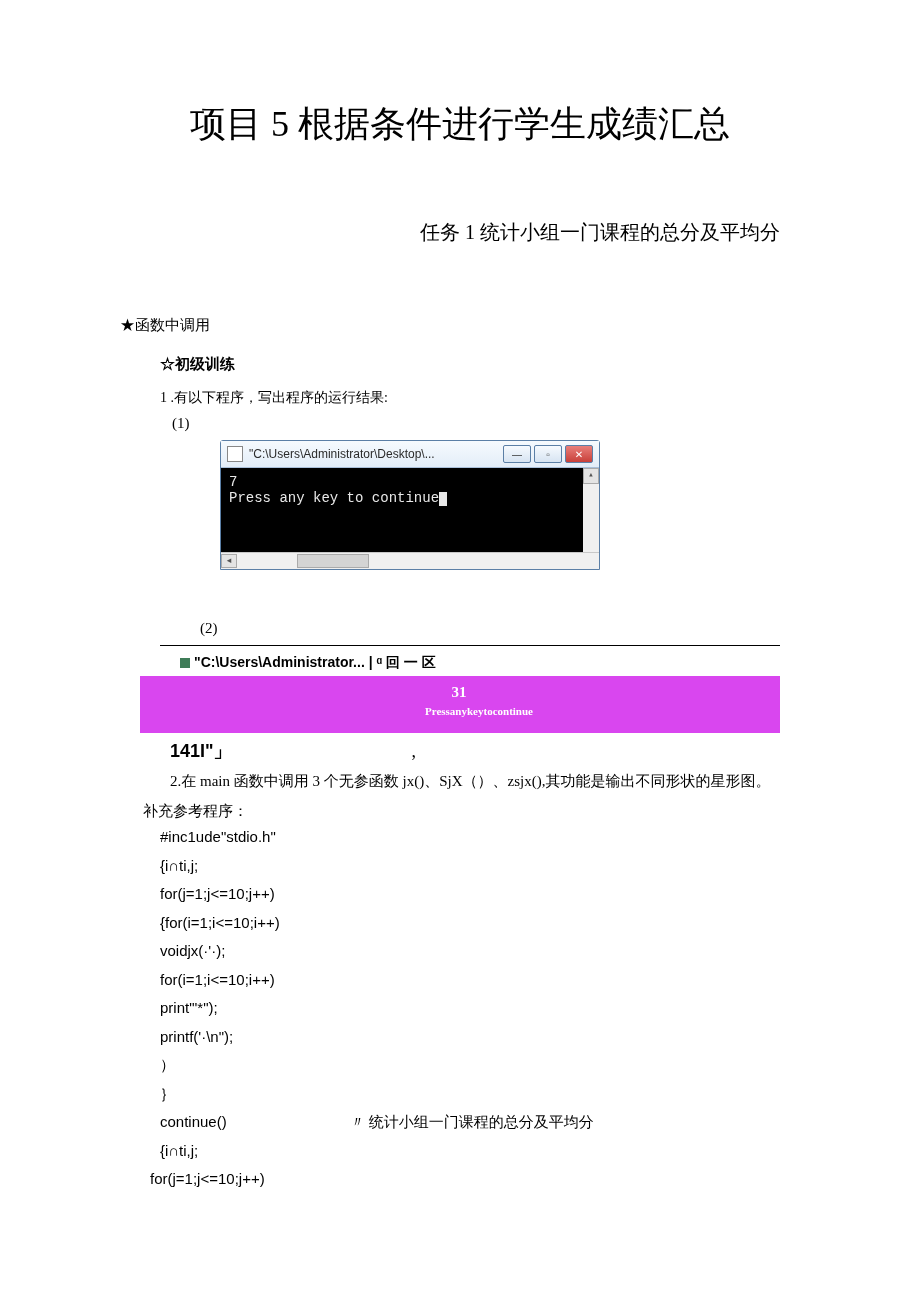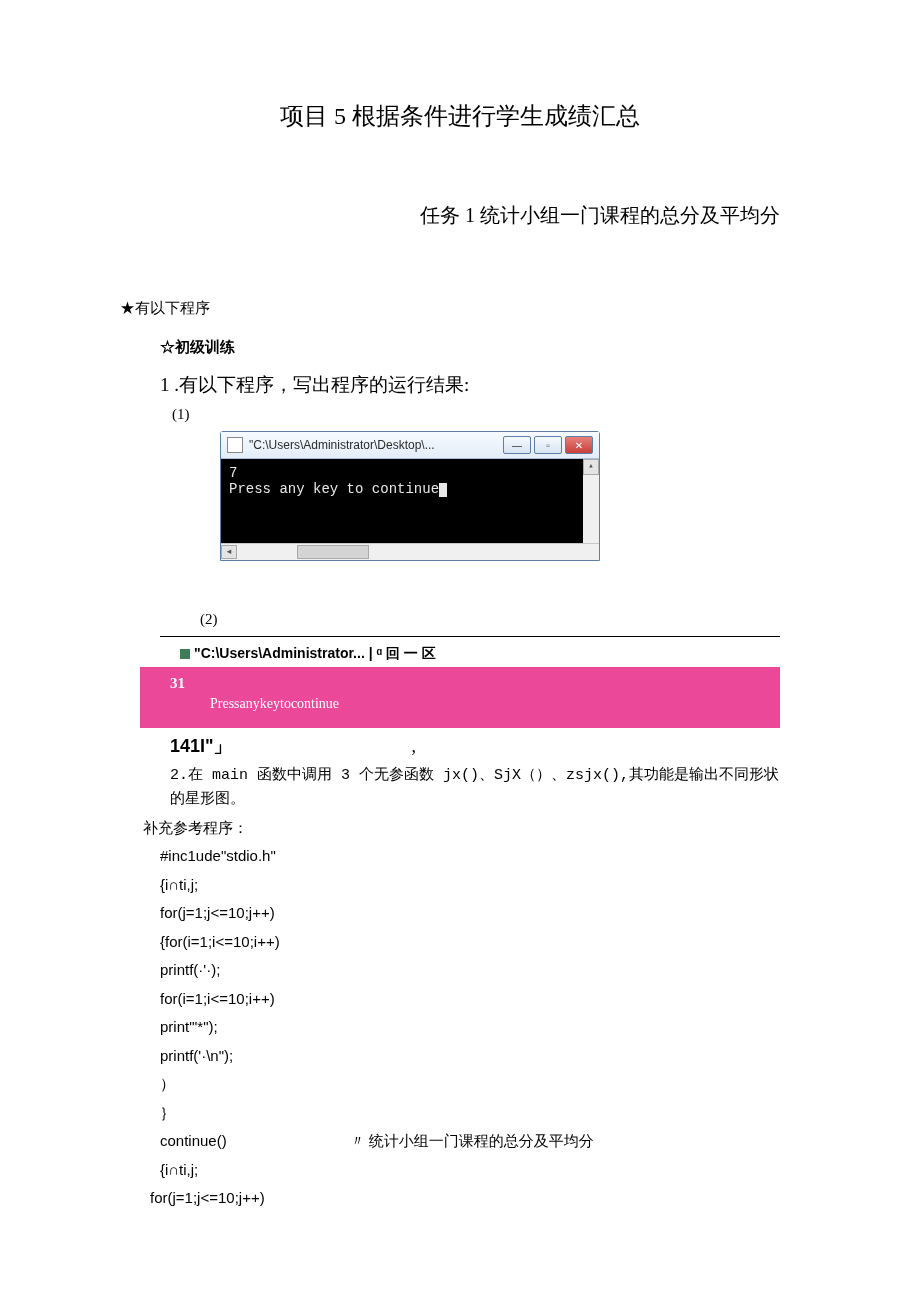--- a/index.html
+++ b/index.html
@@ -7,21 +7,21 @@
     padding: 0;
     background: #ffffff;
     font-family: "SimSun", "宋体", serif;
     color: #000000;
     width: 920px;
   }
   .page {
     padding: 100px 140px 40px 140px;
   }
   .title {
-    font-size: 24px;
+    font-size: 36px;
     text-align: center;
     font-family: "SimSun", serif;
     margin-bottom: 70px;
   }
   .subtitle {
     font-size: 20px;
     text-align: right;
     margin-bottom: 70px;
   }
   .section-head {
@@ -29,21 +29,21 @@
     margin: 0 0 20px -20px;
     font-weight: normal;
   }
   .subsection {
     font-size: 15px;
     margin: 0 0 15px 20px;
     font-weight: bold;
     font-family: Liberation Sans, sans-serif;
   }
   .item {
-    font-size: 19px;
+    font-size: 14px;
     margin: 0 0 8px 20px;
   }
   .sub-num {
     font-size: 15px;
     margin: 0 0 8px 32px;
   }
   .window-img {
     margin: 8px 0 20px 80px;
     width: 380px;
   }
@@ -159,52 +159,52 @@
     font-family: Arial, sans-serif;
     font-weight: bold;
   }
   .sq {
     width: 10px; height: 10px;
     background: #3f7c58;
     margin-right: 4px;
     display: inline-block;
   }
   .black-panel {
-    background: #ec4899;
+    background: #d946ef;
     color: #ffffff;
     padding: 8px 32px 16px 30px;
     margin: 4px 0 0 0;
     font-family: "Times New Roman", serif;
+    text-align: center;
   }
   .black-panel .ln1 {
     font-weight: bold;
     font-size: 15px;
     margin-bottom: 4px;
   }
   .black-panel .ln2 {
-    font-weight: normal;
-    font-size: 14px;
+    font-weight: bold;
+    font-size: 11px;
     margin-left: 40px;
   }
   .foot-line {
     font-size: 18px;
     font-weight: bold;
     font-family: Arial, sans-serif;
     margin: 6px 0 0 30px;
   }
   .foot-line .comma {
     font-weight: normal;
     margin-left: 180px;
     font-family: "SimSun", serif;
   }
   .para {
     font-size: 15px;
     margin: 6px 0 0 30px;
     line-height: 1.6;
-    font-family: Liberation Mono, monospace;
   }
   .code {
     font-size: 15px;
     font-family: Arial, "SimSun", sans-serif;
     margin: 0 0 0 20px;
     line-height: 1.9;
   }
   .code .row {
     display: flex;
   }
@@ -220,21 +220,21 @@
 </style>
 </head>
 <body>
 
 <div class="page">
 
   <div class="title">项目 5 根据条件进行学生成绩汇总</div>
 
   <div class="subtitle">任务 1 统计小组一门课程的总分及平均分</div>
 
-  <div class="section-head">★有以下程序</div>
+  <div class="section-head">★函数中调用</div>
 
   <div class="subsection">☆初级训练</div>
 
   <div class="item">1 .有以下程序，写出程序的运行结果:</div>
   <div class="sub-num">(1)</div>
 
   <div class="window-img">
     <div class="win">
       <div class="titlebar">
         <span class="icon-app"></span>
@@ -279,21 +279,21 @@
   </div>
 
   <div class="para">2.在 main 函数中调用 3 个无参函数  jx()、SjX（）、zsjx(),其功能是输出不同形状的星形图。</div>
   <div class="para" style="margin-left:3px">补充参考程序：</div>
 
   <div class="code">
     <div>#inc1ude"stdio.h"</div>
     <div>{i∩ti,j;</div>
     <div>for(j=1;j&lt;=10;j++)</div>
     <div>{for(i=1;i&lt;=10;i++)</div>
-    <div>printf(·'·);</div>
+    <div>voidjx(·'·);</div>
     <div>for(i=1;i&lt;=10;i++)</div>
     <div>print"'*");</div>
     <div>printf('·\n");</div>
     <div>）</div>
     <div>｝</div>
     <div class="row">
       <span class="col1">continue()</span>
       <span class="comment">〃 统计小组一门课程的总分及平均分</span>
     </div>
     <div>{i∩ti,j;</div>

